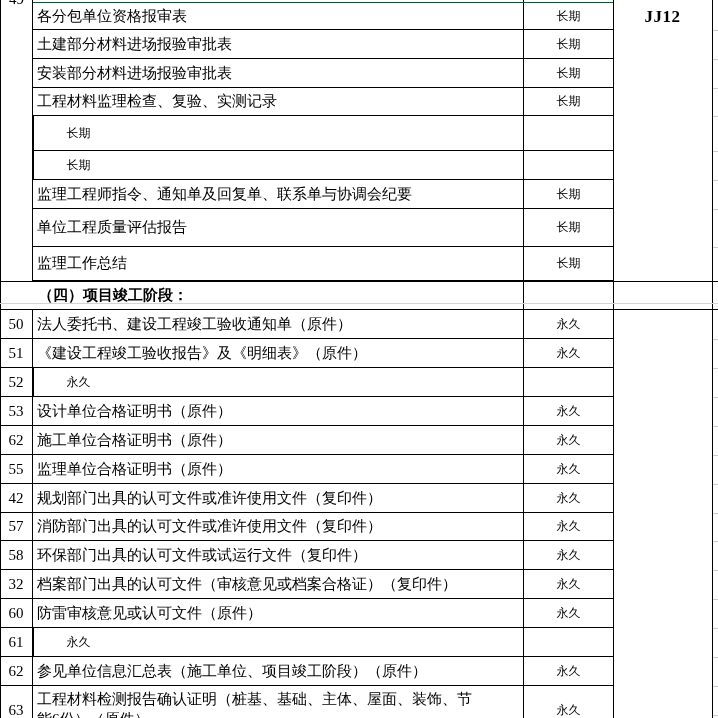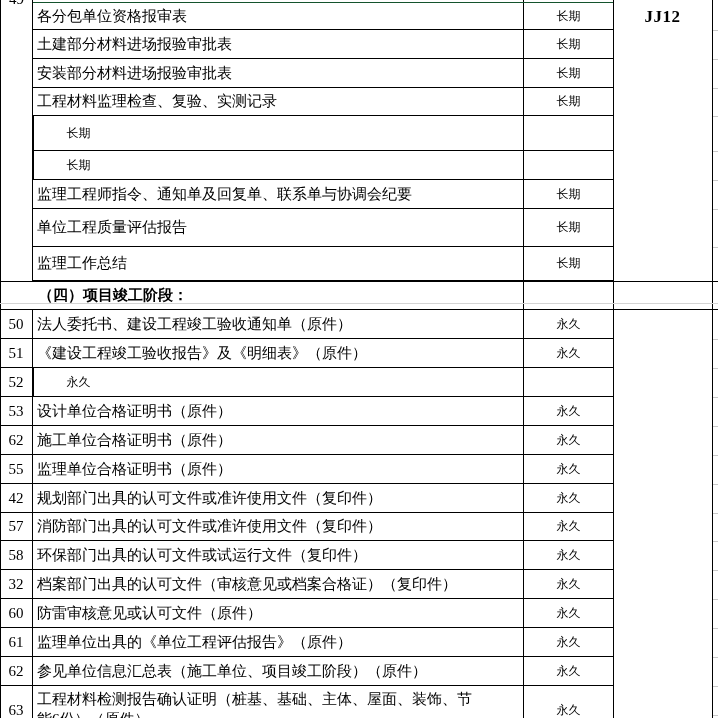--- a/index.html
+++ b/index.html
@@ -167,21 +167,20 @@
       <div class="desc">档案部门出具的认可文件（审核意见或档案合格证）（复印件）</div>
       <div class="period">永久</div>
     </div>
     <div class="row" style="height:29px">
       <div class="numcell">60</div>
       <div class="desc">防雷审核意见或认可文件（原件）</div>
       <div class="period">永久</div>
     </div>
     <div class="row" style="height:29px">
       <div class="numcell">61</div>
-      <div class="desc">监理单位出具的《单位工程评估报告》（原件）</div>
       <div class="period">永久</div>
     </div>
     <div class="row" style="height:29px">
       <div class="numcell">62</div>
       <div class="desc">参见单位信息汇总表（施工单位、项目竣工阶段）（原件）</div>
       <div class="period">永久</div>
     </div>
     <div class="row last" style="height:48px">
       <div class="numcell">63</div>
       <div class="desc wrapdesc">

